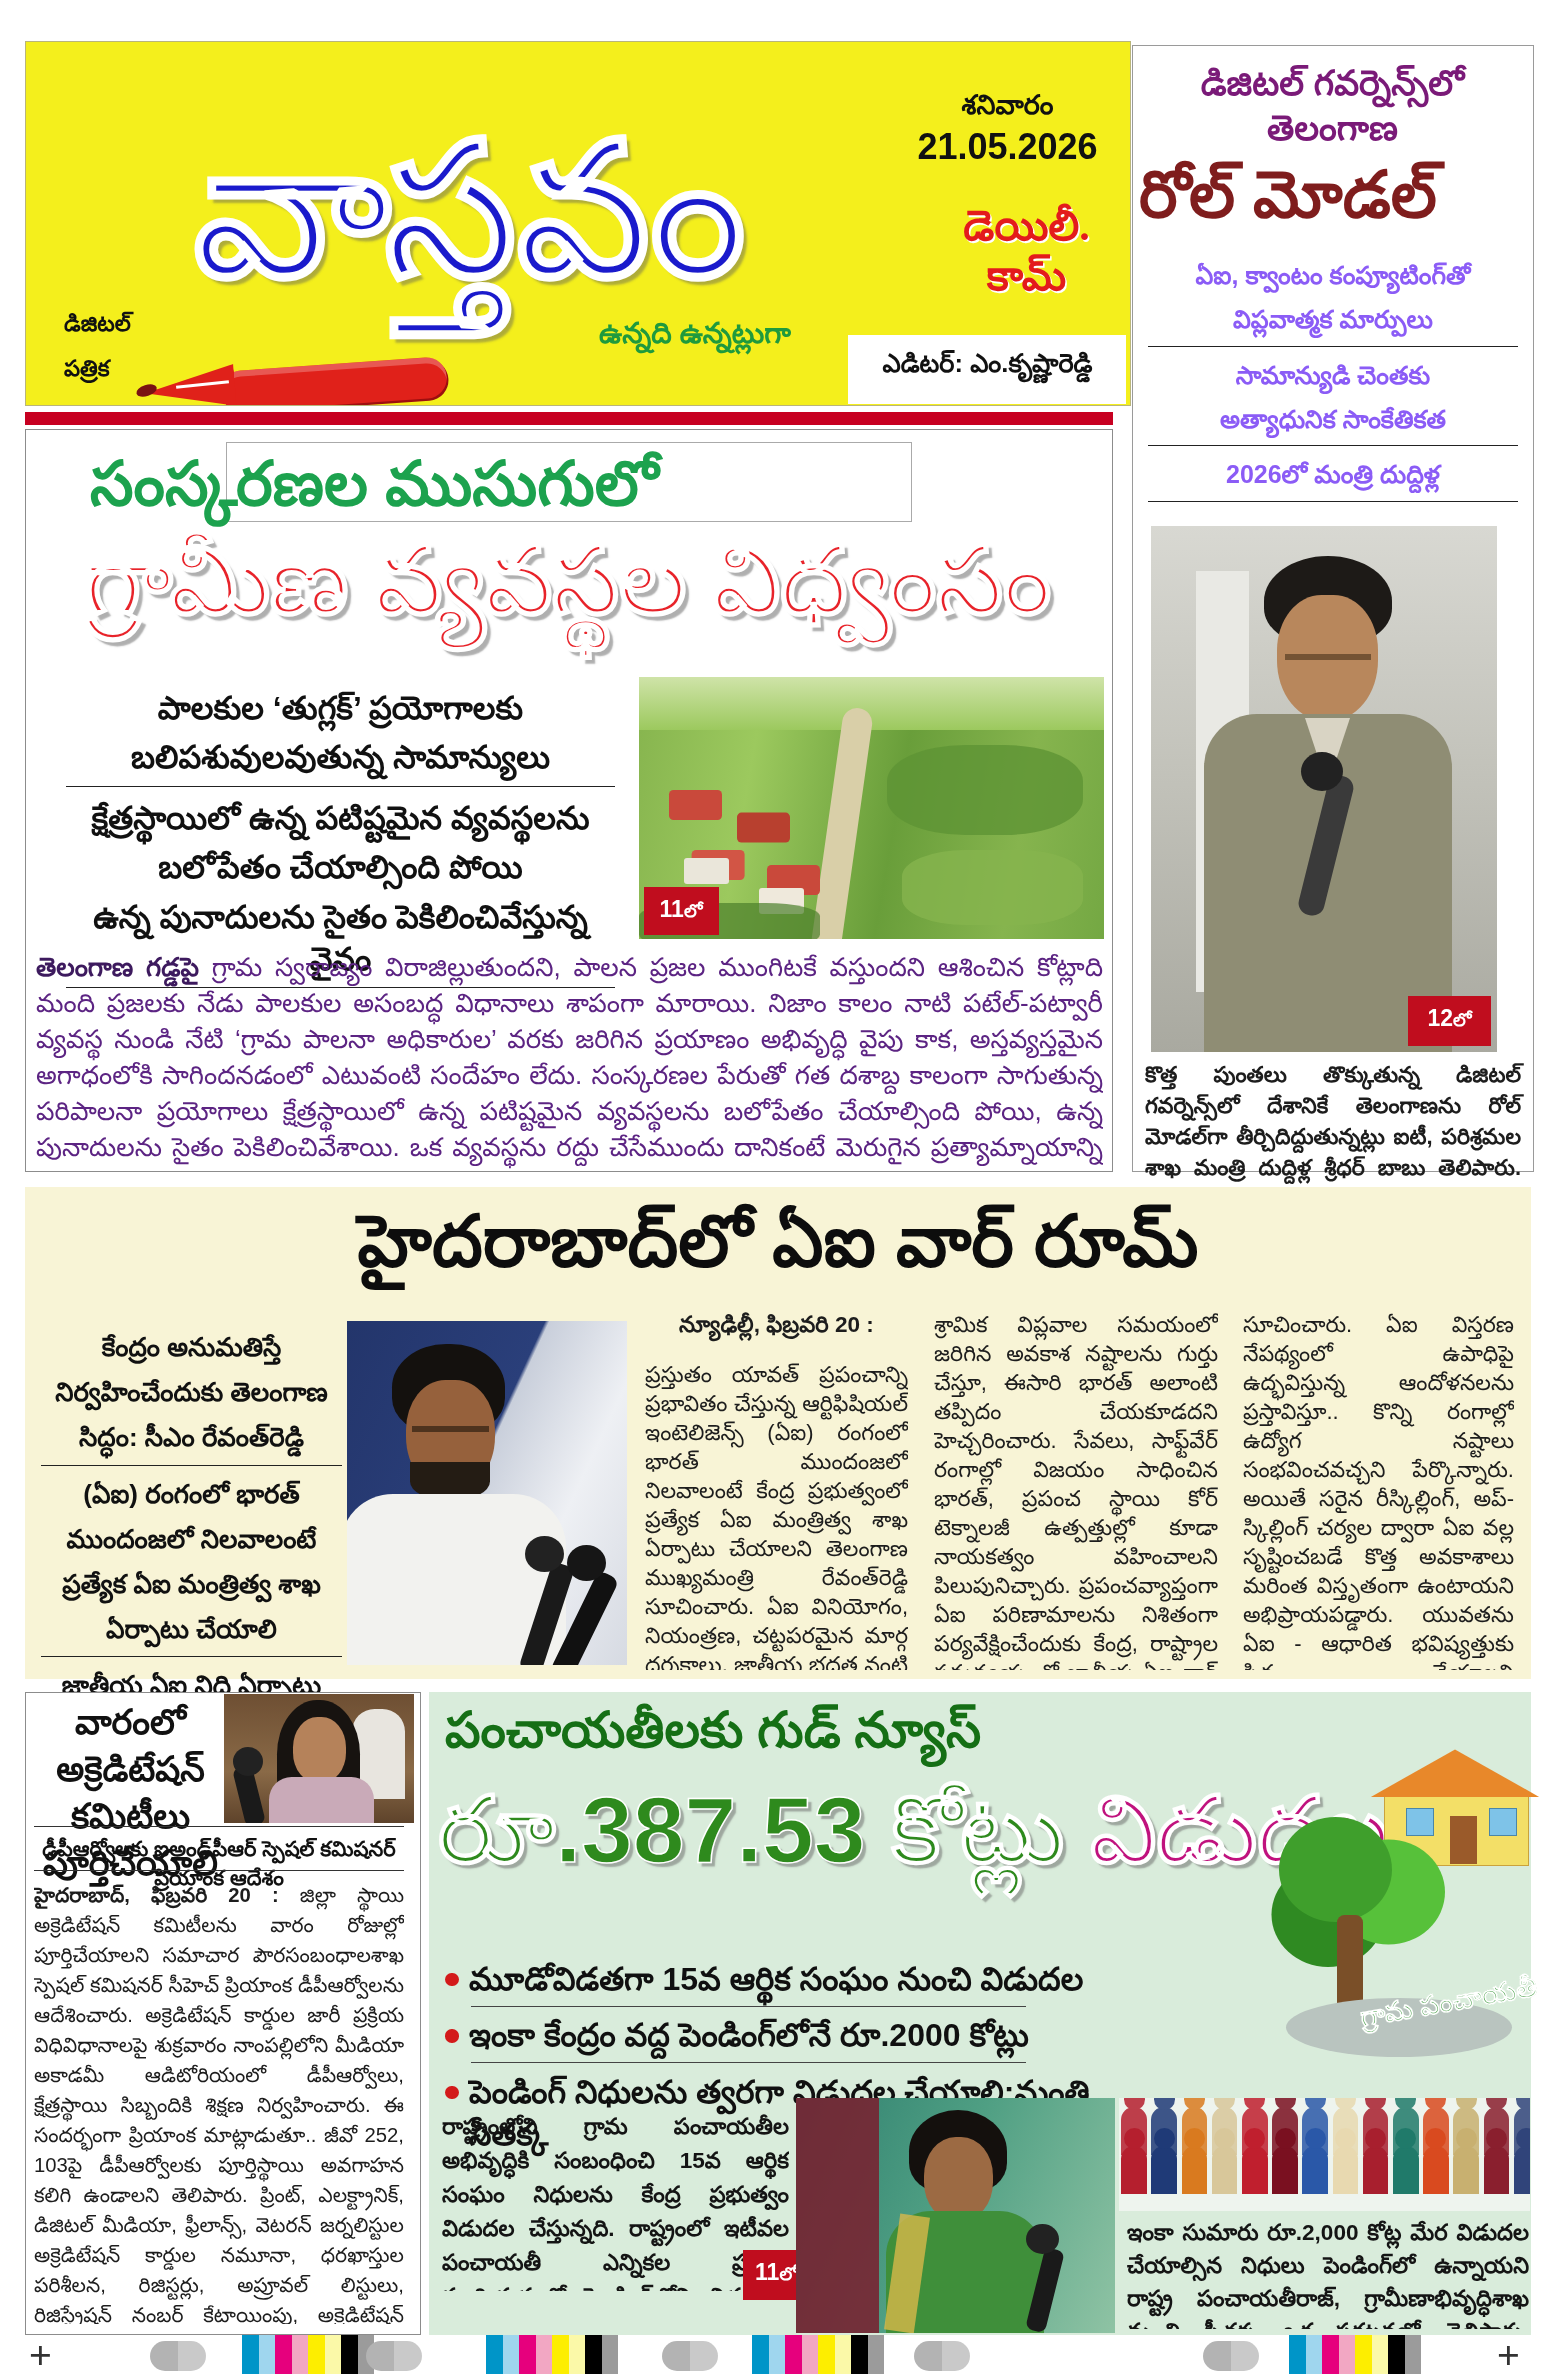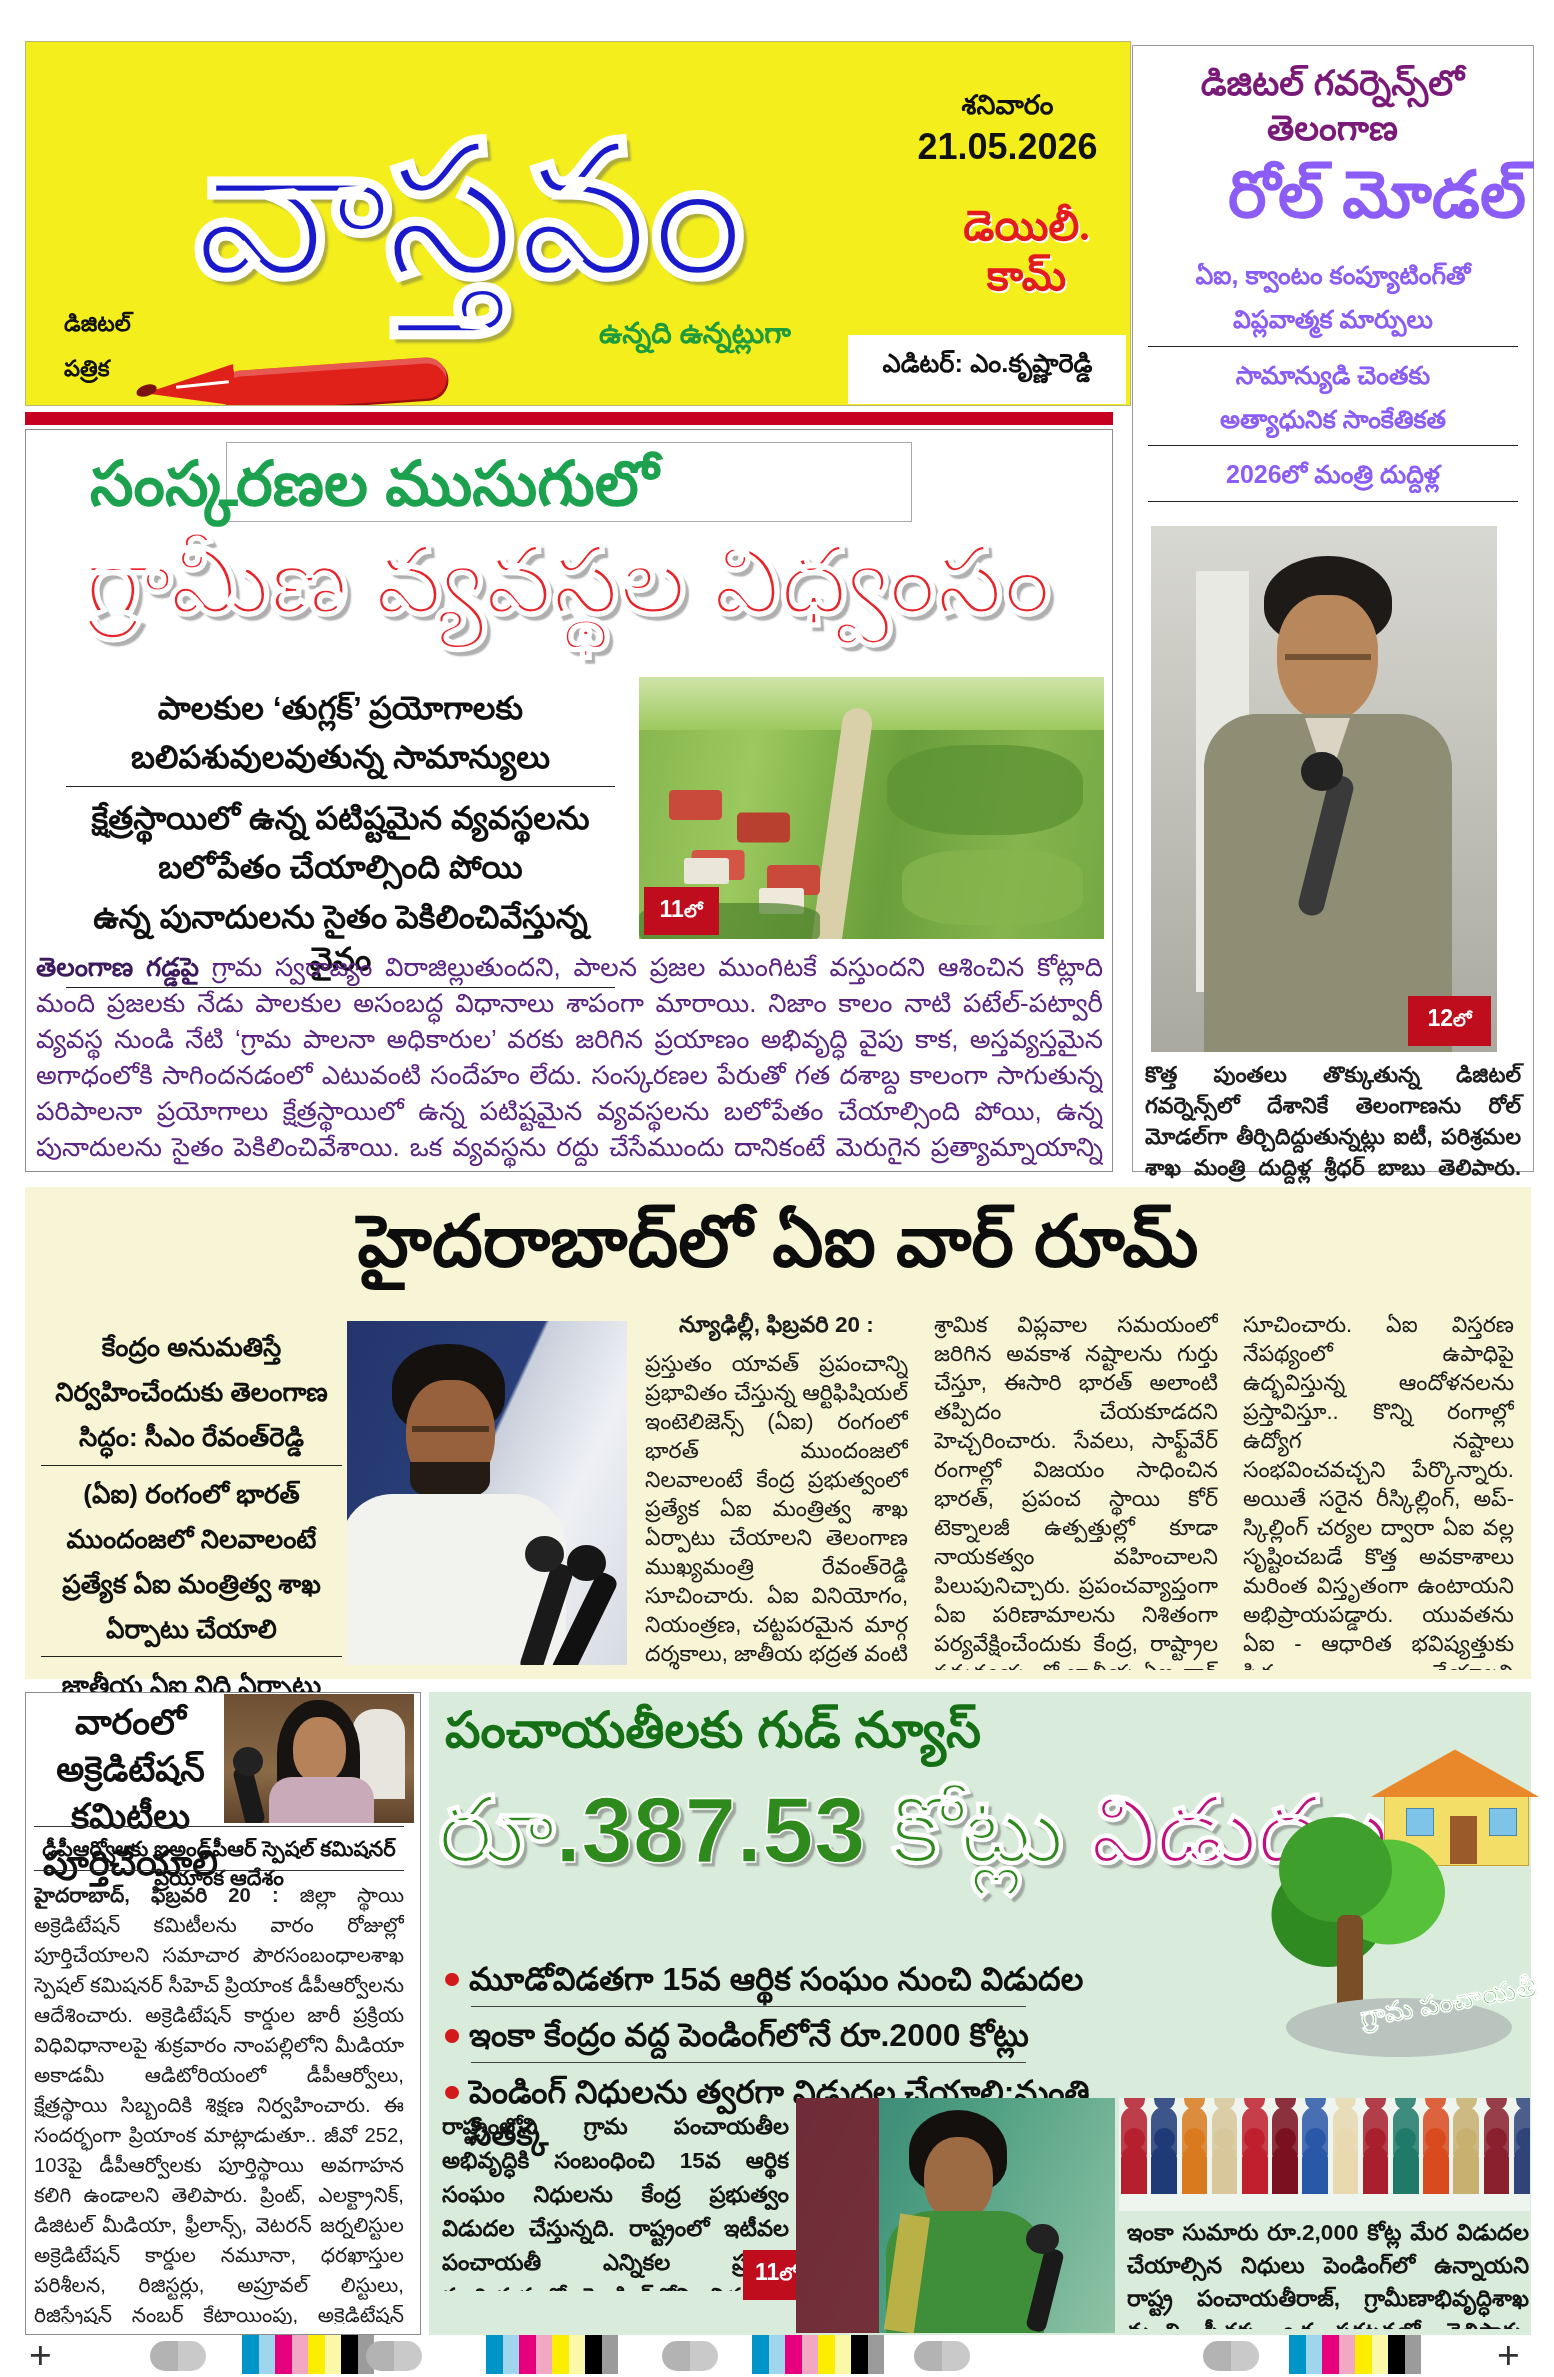--- a/index.html
+++ b/index.html
@@ -31,21 +31,21 @@
   .pen-nib{position:absolute;left:13.5px;top:25.6px;width:90px;height:42px;background:#e0211a;
       clip-path:polygon(0 55%,100% 0,100% 100%);transform:rotate(-4deg);}
   .pen-tip{position:absolute;left:4.5px;top:44px;width:21px;height:10.5px;background:#7a1212;border-radius:50%;transform:rotate(-18deg);}
   .pen-slit{position:absolute;left:45px;top:42px;width:53px;height:3px;background:#fff;transform:rotate(-6deg);}
 
   .redbar{left:25px;top:412px;width:1088px;height:12.8px;background:#c70021;}
 
   
   .rightcol{left:1132px;top:45px;width:402px;height:1127px;border:1.5px solid #9a9a9a;background:#fff;box-sizing:border-box;}
   .rc-kicker{left:1139px;top:60px;width:387px;text-align:center;color:#7a1a78;font-weight:bold;font-size:35px;line-height:45px;}
-  .rc-head{left:1139px;top:159px;width:387px;text-align:right;color:#8b5cf6;font-weight:bold;font-size:65px;line-height:72px;}
+  .rc-head{left:1139px;top:159px;width:387px;text-align:left;color:#7f1d1d;font-weight:bold;font-size:65px;line-height:72px;}
   .rc-deck{left:1148px;top:253px;width:370px;}
   .rc-deck .dl{font-size:25px;font-weight:bold;color:#8b5cf6;text-align:center;line-height:38px;padding:3px 0;}
   .rule-u{border-bottom:1.5px solid #222;padding-bottom:7.5px !important;margin-bottom:6px;}
   .rc-caption{left:1145px;top:1059px;width:376px;color:#1d1d1d;font-weight:600;font-size:22px;line-height:31px;text-align:justify;}
 
   .pageref{background:#c00d1e;color:#fff;font-weight:bold;text-align:center;}
   .pageref .num{font-size:23px;line-height:45px;}
   .pageref .sfx{font-size:18px;}
 
   
@@ -63,21 +63,21 @@
   .village{left:639px;top:677px;width:465px;height:262px;background:
       linear-gradient(100deg,#86b44e 0%,#9cc95e 25%,#699e3a 55%,#86b44e 80%,#74a843 100%);}
   .village div{position:absolute;}
 
   
   .aisec{left:25px;top:1187px;width:1506px;height:492px;background:#f8f4d6;}
   .ai-head{left:25px;top:1200px;width:1506px;text-align:center;color:#0d0d0d;font-weight:bold;font-size:72px;}
   .ai-deck{left:41px;top:1325px;width:301px;}
   .ai-deck .dl{font-size:26px;font-weight:bold;color:#111;text-align:center;line-height:39px;padding:3px 0;}
   .ai-col{top:1310px;height:360px;overflow:hidden;color:#1d1d1d;font-size:22px;line-height:29px;text-align:justify;}
-  .ai-dateline{display:block;text-align:center;font-weight:bold;font-size:22.6px;margin-bottom:10px;}
+  .ai-dateline{display:block;text-align:center;font-weight:bold;font-size:22.6px;margin-bottom:21px;}
 
   
   .accbox{left:25px;top:1692px;width:396px;height:643px;border:1.5px solid #8c8c8c;background:#fff;box-sizing:border-box;}
   .acc-head{left:34px;top:1698px;width:193px;}
   .acc-head .dl{font-size:35px;font-weight:bold;color:#111;text-align:center;line-height:47px;}
   .acc-subrule1{left:34px;top:1826px;width:370px;border-top:1.5px solid #333;}
   .acc-sub{left:34px;top:1834px;width:370px;text-align:center;font-weight:bold;font-size:21px;color:#111;line-height:29px;}
   .acc-subrule2{left:34px;top:1870px;width:370px;border-top:1.5px solid #333;}
   .acc-body{left:34px;top:1880px;width:370px;height:444px;overflow:hidden;color:#1d1d1d;font-size:20.3px;line-height:30px;text-align:justify;}
   .acc-body .dl2{font-weight:bold;}

